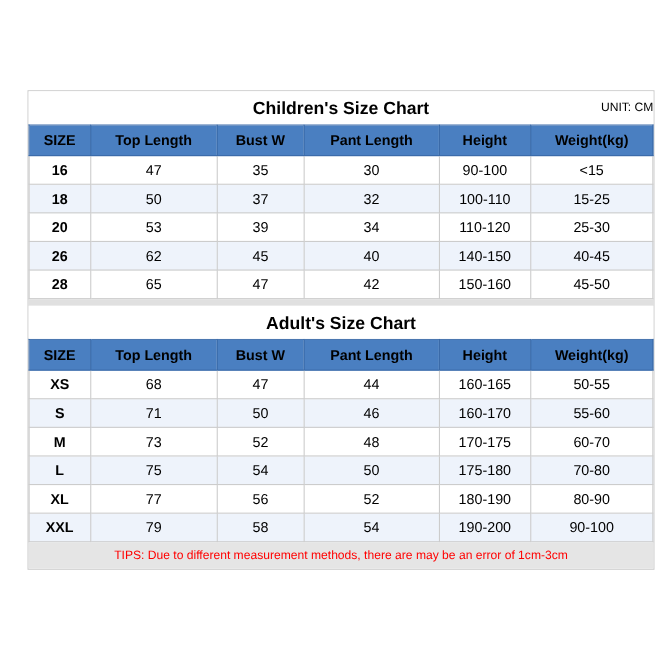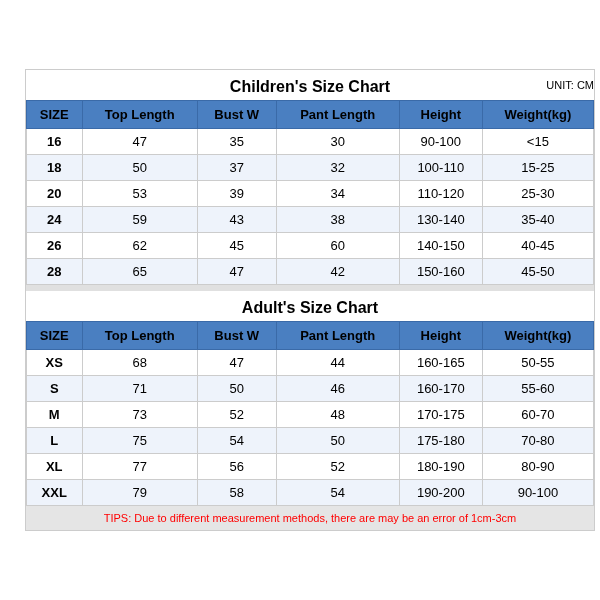--- a/index.html
+++ b/index.html
@@ -114,32 +114,24 @@
         </tr>
         <tr>
           <td>20</td>
           <td>53</td>
           <td>39</td>
           <td>34</td>
           <td>110-120</td>
           <td>25-30</td>
         </tr>
         <tr>
-          <td>24</td>
-          <td>59</td>
-          <td>43</td>
-          <td>38</td>
-          <td>130-140</td>
-          <td>35-40</td>
-        </tr>
-        <tr>
           <td>26</td>
           <td>62</td>
           <td>45</td>
-          <td>60</td>
+          <td>40</td>
           <td>140-150</td>
           <td>40-45</td>
         </tr>
         <tr>
           <td>28</td>
           <td>65</td>
           <td>47</td>
           <td>42</td>
           <td>150-160</td>
           <td>45-50</td>

